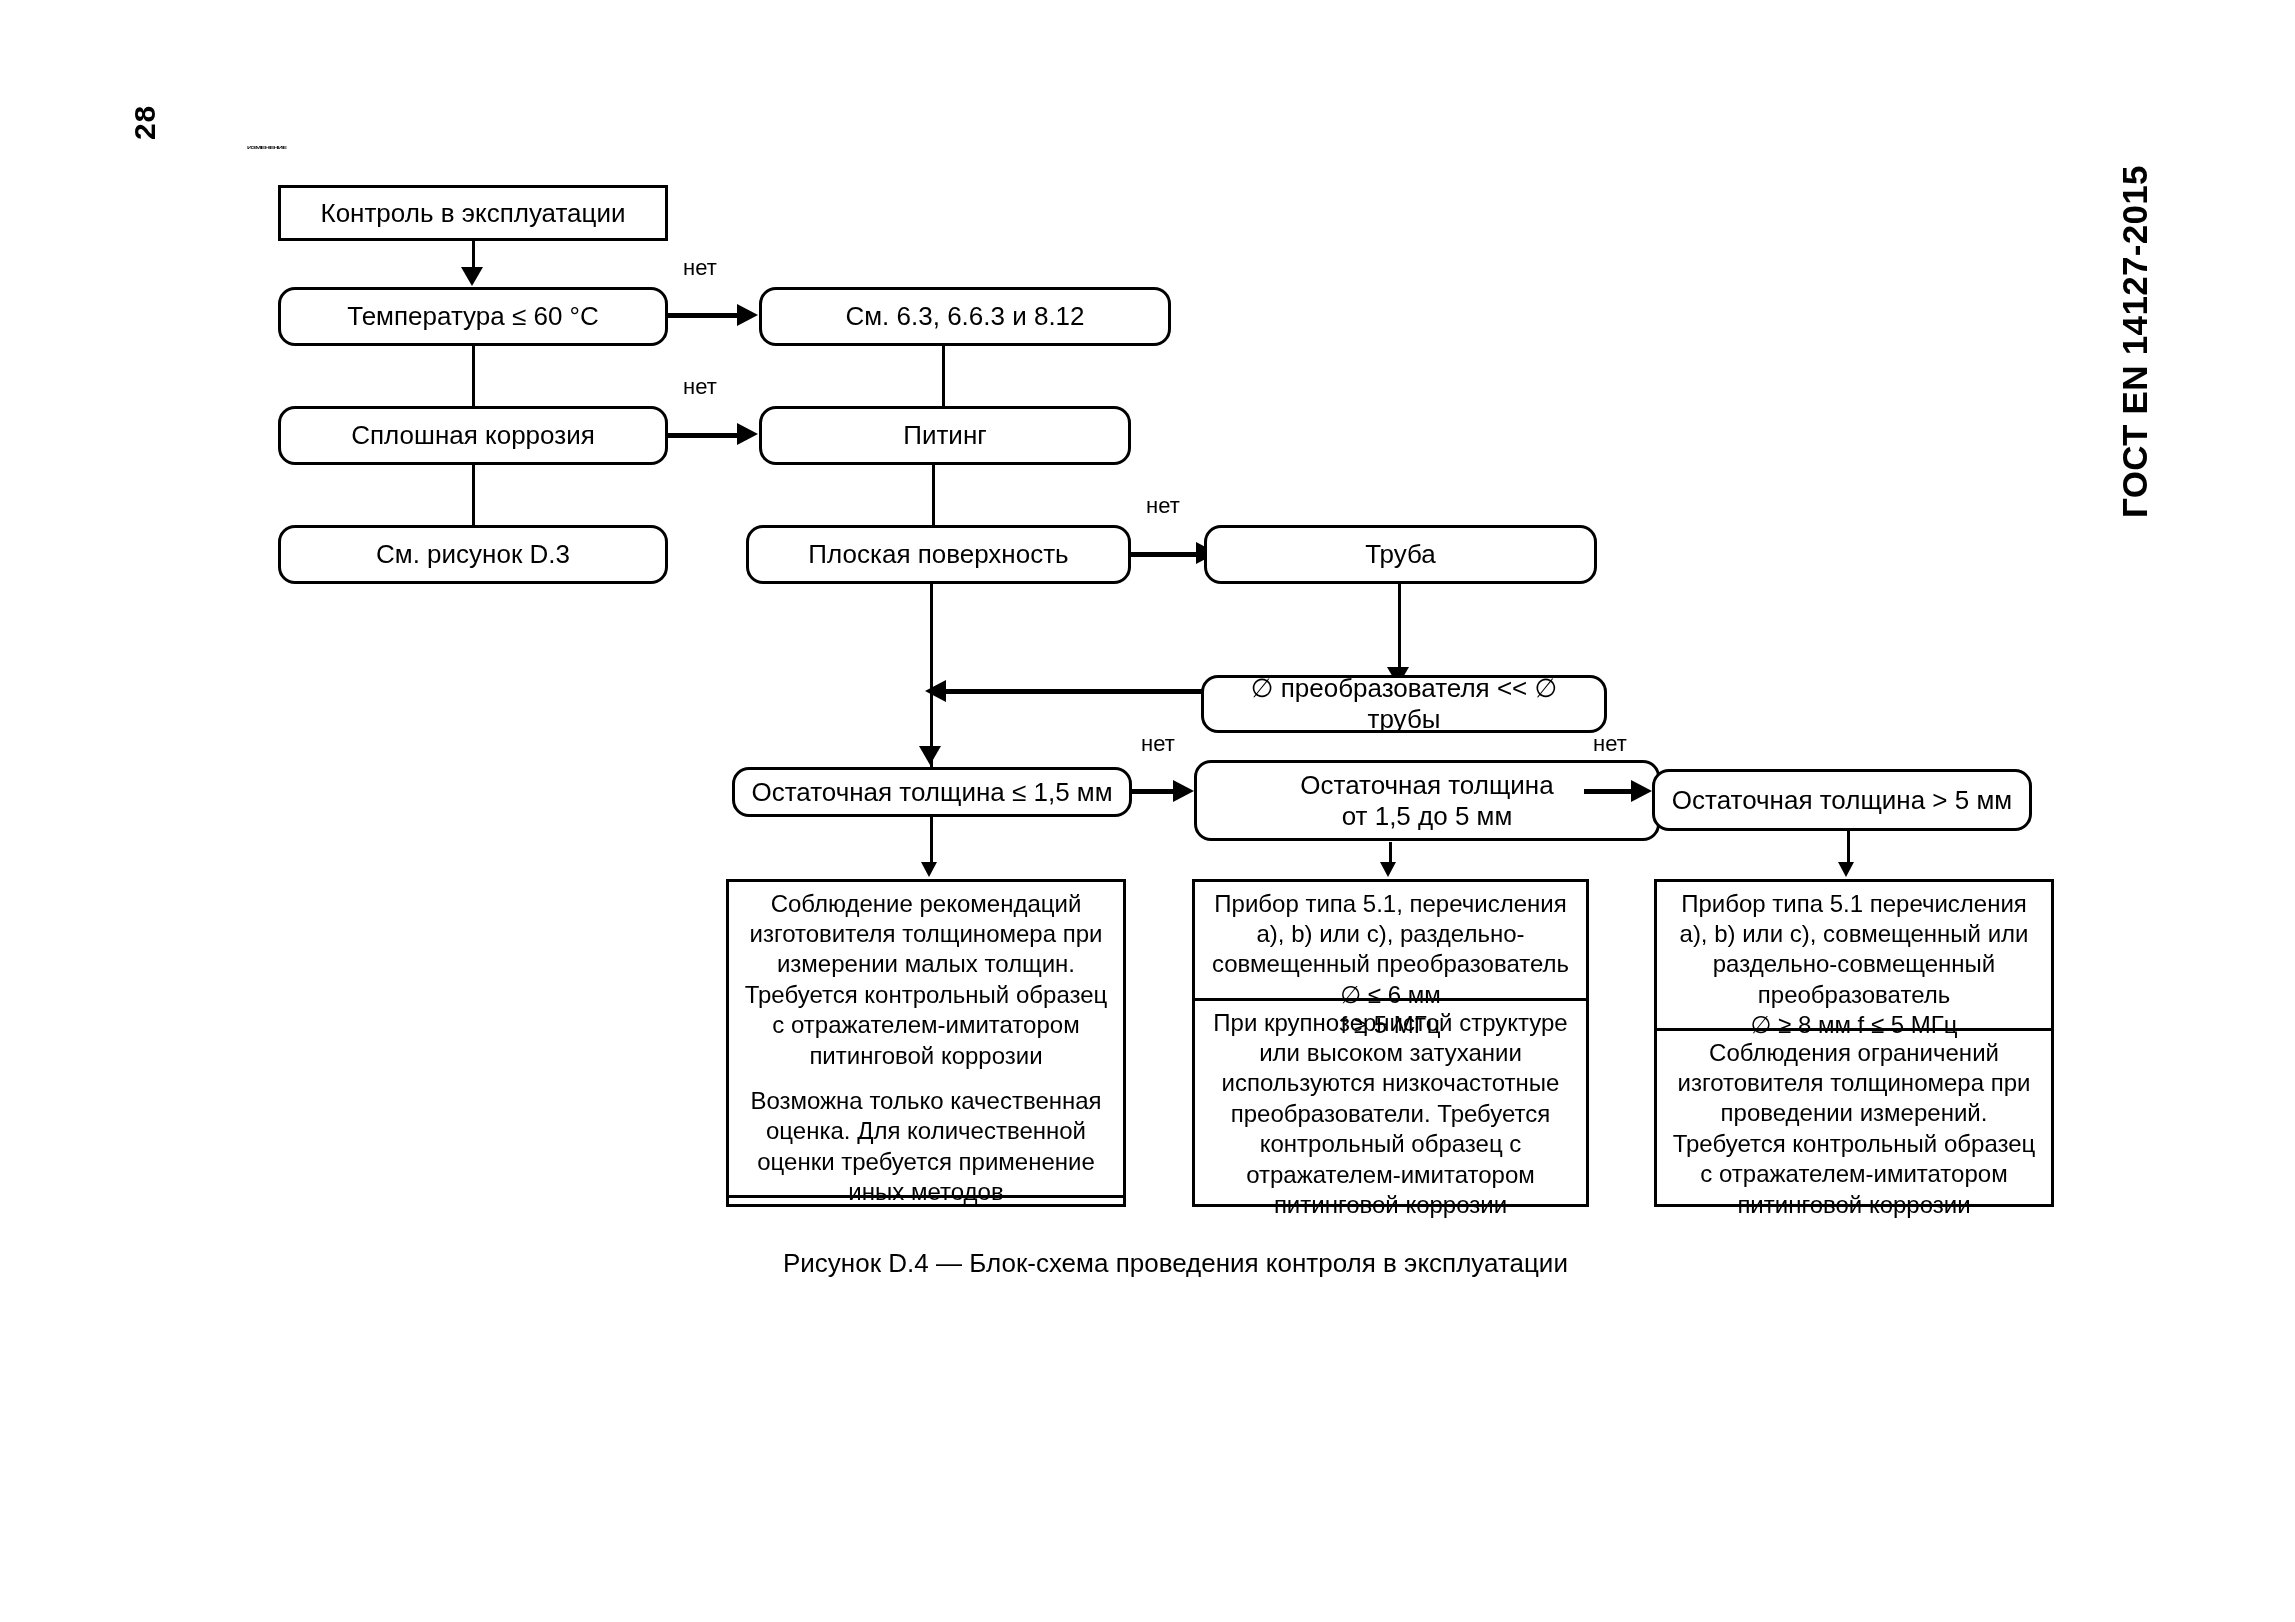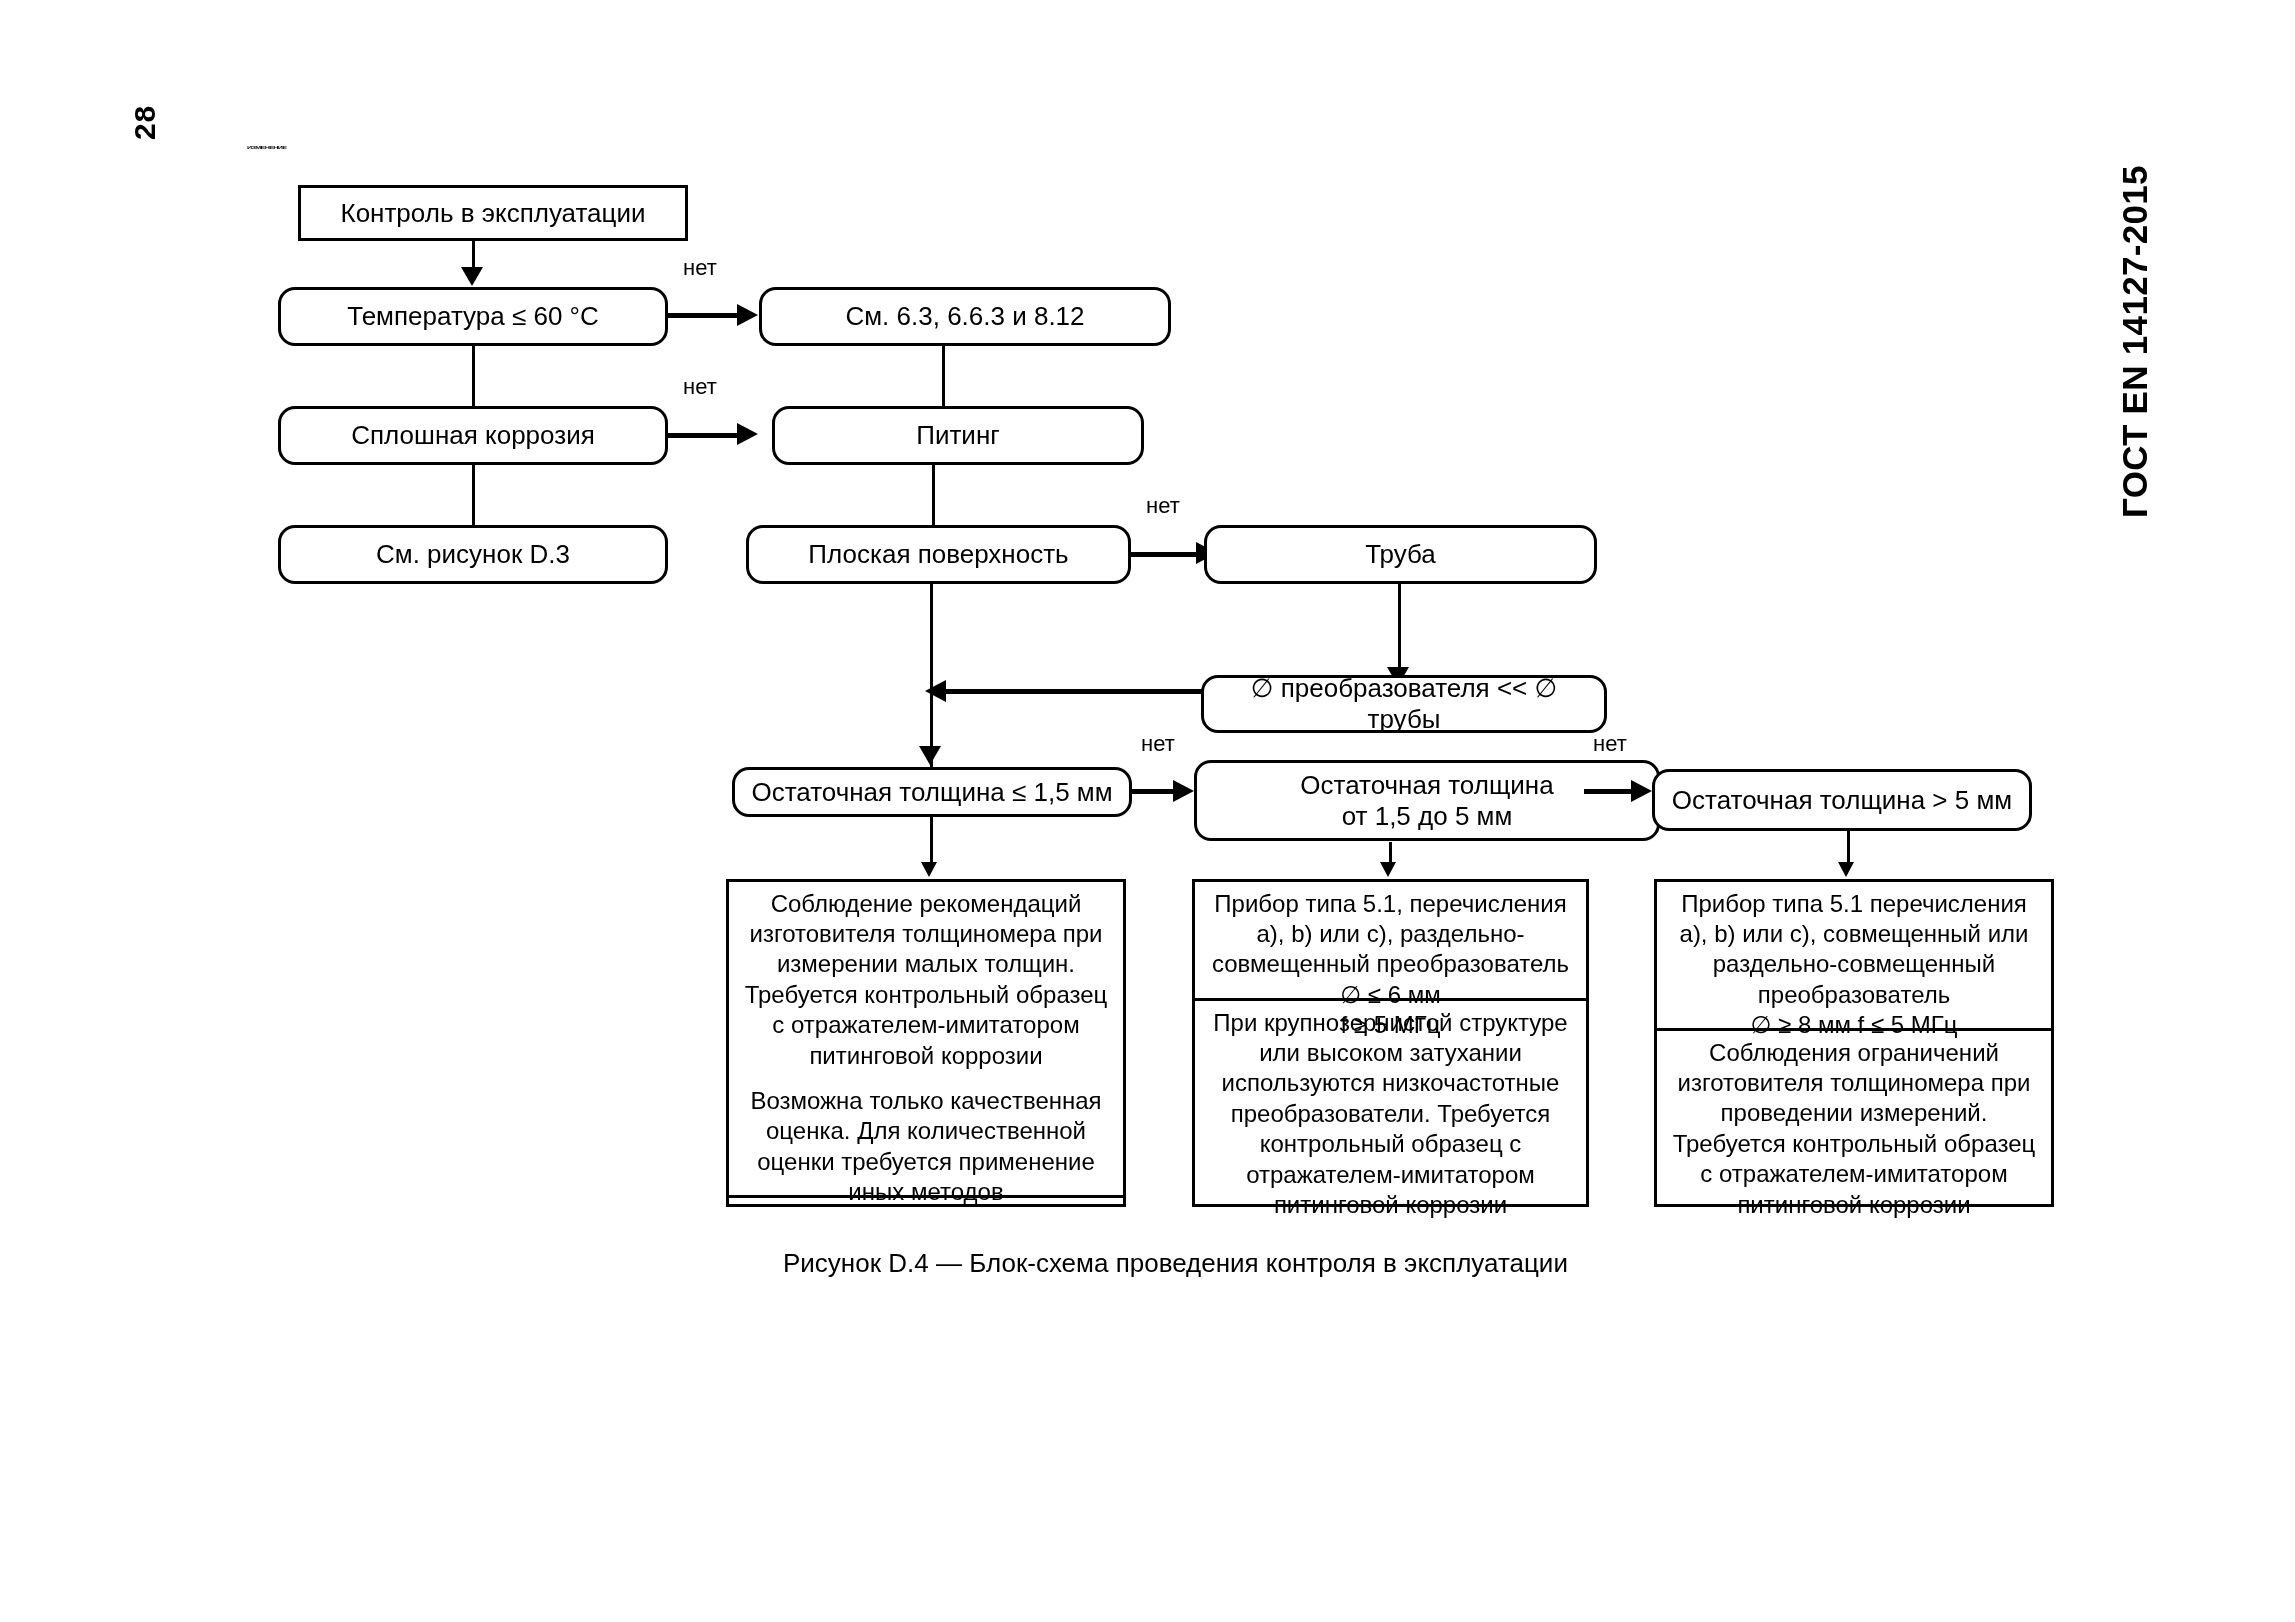--- a/index.html
+++ b/index.html
@@ -131,42 +131,42 @@
 </style>
 </head>
 <body>
 
 <div id="page">
 
   <div class="page-number">28</div>
   <div class="tiny-mark">ИЗМЕНЕНИЕ</div>
   <div class="side-header">ГОСТ EN 14127-2015</div>
 
-  <div class="node sq" style="left:278px; top:185px; width:390px; height:56px;margin-left:20px;">Контроль в эксплуатации</div>
+  <div class="node sq" style="left:278px; top:185px; width:390px; height:56px;">Контроль в эксплуатации</div>
 
   <div class="ln v" style="left:472px; top:241px; height:26px;"></div>
   <div class="ah down" style="left:461px; top:267px;"></div>
 
   <div class="node rounded" style="left:278px; top:287px; width:390px; height:59px;">Температура ≤ 60 °C</div>
 
   <div class="ln thick-h" style="left:668px; top:313px; width:69px;"></div>
   <div class="ah right" style="left:737px; top:304px;"></div>
   <div class="edge-label" style="left:683px; top:257px;">нет</div>
 
   <div class="node rounded" style="left:759px; top:287px; width:412px; height:59px;">См. 6.3, 6.6.3 и 8.12</div>
 
   <div class="ln v" style="left:472px; top:346px; height:63px;"></div>
   <div class="ah down" style="left:461px; top:408px;"></div>
 
   <div class="ln v" style="left:942px; top:346px; height:63px;"></div>
   <div class="ah down" style="left:931px; top:408px;"></div>
 
   <div class="node rounded" style="left:278px; top:406px; width:390px; height:59px;">Сплошная коррозия</div>
 
-  <div class="node rounded" style="left:759px; top:406px; width:372px; height:59px;margin-left:13px;">Питинг</div>
+  <div class="node rounded" style="left:759px; top:406px; width:372px; height:59px;">Питинг</div>
 
   <div class="ln thick-h" style="left:668px; top:433px; width:69px;"></div>
   <div class="ah right" style="left:737px; top:423px;"></div>
   <div class="edge-label" style="left:683px; top:376px;">нет</div>
 
   <div class="ln v" style="left:472px; top:465px; height:63px;"></div>
   <div class="ah down" style="left:461px; top:527px;"></div>
 
   <div class="ln v" style="left:932px; top:465px; height:63px;"></div>
   <div class="ah down" style="left:921px; top:527px;"></div>

